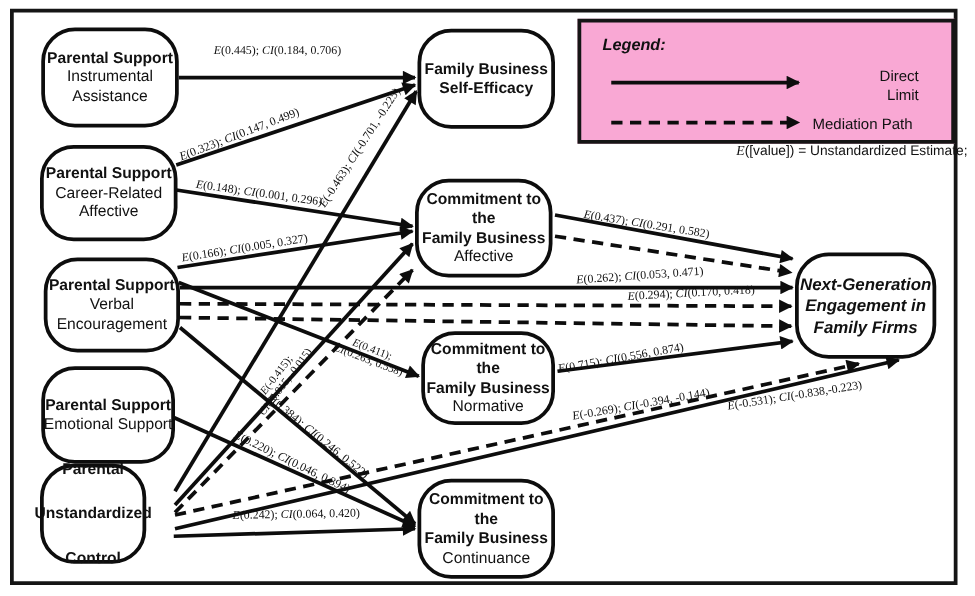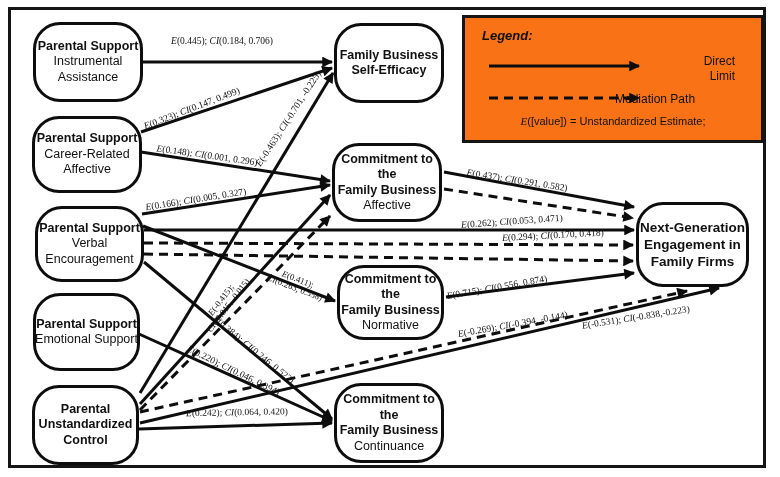--- a/index.html
+++ b/index.html
@@ -11,27 +11,27 @@
         display:flex;flex-direction:column;justify-content:center;align-items:center;
         text-align:center;box-sizing:border-box;font-size:12.5px;line-height:15.5px;}
   .node div{white-space:nowrap;}
   .node .b{font-weight:bold;}
   .node.big{font-size:13.5px;line-height:17px;}
   .elabel{position:absolute;font-family:"Liberation Serif",serif;font-size:9.5px;
           white-space:nowrap;text-align:center;line-height:9.5px;}
   .elabel.two{font-size:8.8px;line-height:9.2px;}
   line.direct{stroke:#0d0d0d;stroke-width:3;}
   line.mediation{stroke:#0d0d0d;stroke-width:3;stroke-dasharray:9 6;}
-  #legend{position:absolute;left:462px;top:15px;width:302px;height:128px;border:3px solid #151515;
-          box-sizing:border-box;background:#f97316;}
+  #legend{position:absolute;left:462px;top:15px;width:302px;height:100px;border:3px solid #151515;
+          box-sizing:border-box;background:#f9a8d4;}
   .lg-title{position:absolute;left:17px;top:10px;font-style:italic;font-weight:bold;font-size:13px;}
   .lg-arrow{position:absolute;left:22px;}
   .lg-direct-text{position:absolute;left:200px;top:36px;width:70px;text-align:right;font-size:12px;line-height:15px;}
-  .lg-med-text{position:absolute;left:150px;top:74px;width:150px;text-align:left;font-size:12px;}
-  .lg-note{position:absolute;left:0;width:100%;text-align:center;font-size:11px;}
+  .lg-med-text{position:absolute;left:150px;top:74px;width:150px;text-align:center;font-size:12px;}
+  .lg-note{position:absolute;left:13px;width:100%;text-align:right;font-size:11px;}
   i.ec{font-family:"Liberation Serif",serif;}
 </style>
 </head>
 <body>
 
 <div id="frame"></div>
 
 <svg id="edge-svg" width="780" height="477">
   <defs>
     <marker id="arr" viewBox="0 0 10 10" refX="9" refY="5" markerWidth="5" markerHeight="3.6" orient="auto-start-reverse">
@@ -74,21 +74,21 @@
     </div>
     <div class="node" style="left: 35px; top: 206px; width: 109px; height: 76px;">
       <div class="b">Parental Support</div>
       <div>Verbal</div>
       <div>Encouragement</div>
     </div>
     <div class="node" style="left: 33px; top: 293px; width: 107px; height: 78px;">
       <div class="b">Parental Support</div>
       <div>Emotional Support</div>
     </div>
-    <div class="node" style="left: 32px; top: 385px; width: 107px; height: 80px;">
+    <div class="node" style="left: 32px; top: 371px; width: 85px; height: 80px; gap: 20px;">
       <div class="b">Parental</div>
       <div class="b">Unstandardized</div>
       <div class="b">Control</div>
     </div>
     <div class="node" style="left: 334px; top: 23px; width: 110px; height: 80px;">
       <div class="b">Family Business</div>
       <div class="b">Self-Efficacy</div>
     </div>
     <div class="node" style="left: 332px; top: 143px; width: 110px; height: 79px;">
       <div class="b">Commitment to</div>
@@ -101,21 +101,21 @@
       <div class="b">the</div>
       <div class="b">Family Business</div>
       <div>Normative</div>
     </div>
     <div class="node" style="left: 334px; top: 383px; width: 110px; height: 80px;">
       <div class="b">Commitment to</div>
       <div class="b">the</div>
       <div class="b">Family Business</div>
       <div>Continuance</div>
     </div>
-    <div class="node big" style="left: 636px; top: 202px; width: 113px; height: 85px;">
+    <div class="node big" style="left: 636px; top: 202px; width: 113px; height: 85px; font-style: italic;">
       <div class="b">Next-Generation</div>
       <div class="b">Engagement in</div>
       <div class="b">Family Firms</div>
     </div>
   </div>
 <div id="elabels">
     <div class="elabel" style="left: 222px; top: 42px; transform: translate(-50%, -50%) rotate(0deg);"><i class="ec">E</i>(0.445); <i class="ec">CI</i>(0.184, 0.706)</div>
     <div class="elabel" style="left: 192px; top: 109px; transform: translate(-50%, -50%) rotate(-21deg);"><i class="ec">E</i>(0.323); <i class="ec">CI</i>(0.147, 0.499)</div>
     <div class="elabel" style="left: 207px; top: 156px; transform: translate(-50%, -50%) rotate(8deg);"><i class="ec">E</i>(0.148); <i class="ec">CI</i>(0.001, 0.296)</div>
     <div class="elabel" style="left: 196px; top: 200px; transform: translate(-50%, -50%) rotate(-9deg);"><i class="ec">E</i>(0.166); <i class="ec">CI</i>(0.005, 0.327)</div>

